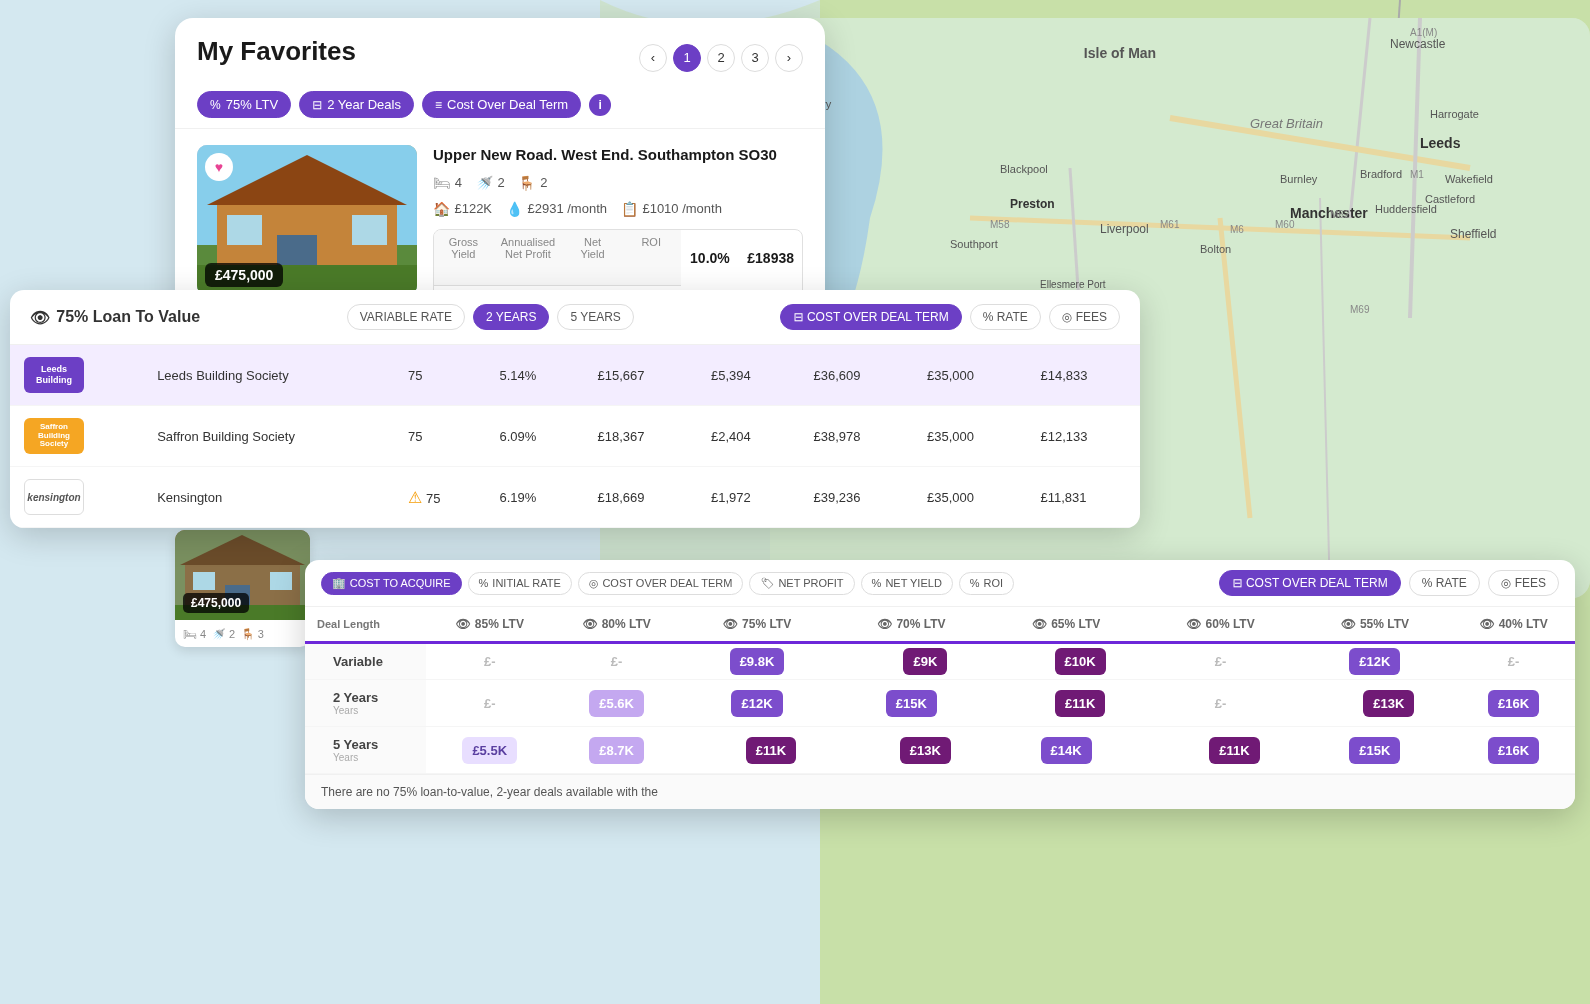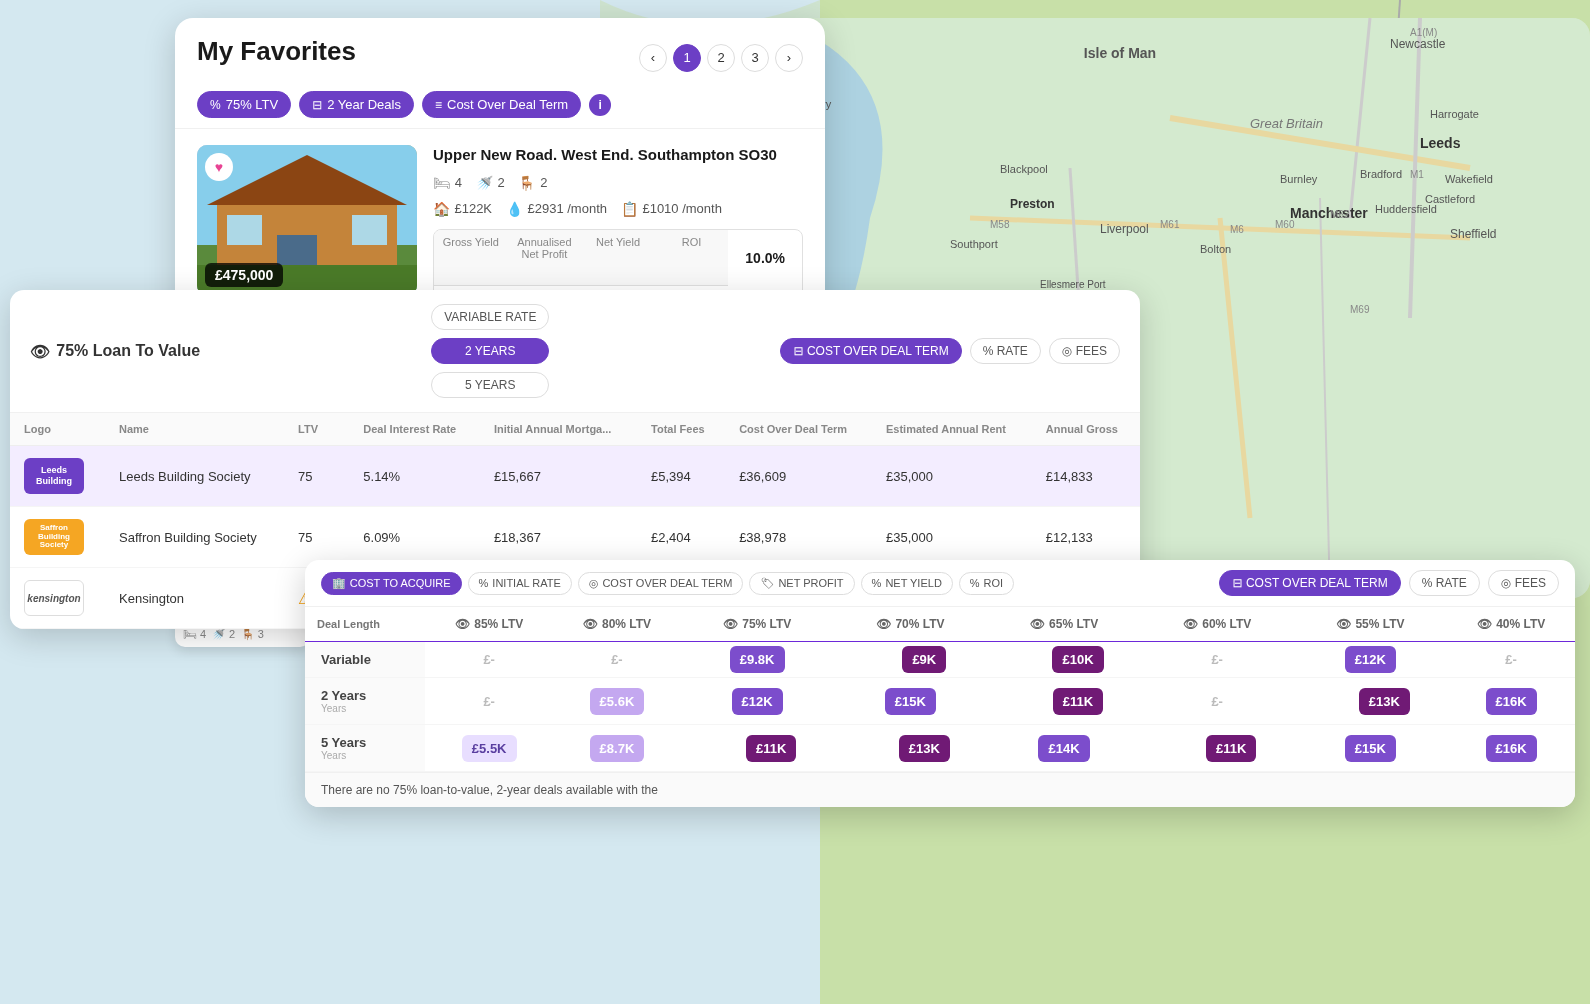--- a/index.html
+++ b/index.html
@@ -168,21 +168,21 @@
     }
 
     .financial-item {
       display: flex;
       align-items: center;
       gap: 4px;
     }
 
     .yield-table {
       display: grid;
-      grid-template-columns: repeat(5, 1fr);
+      grid-template-columns: repeat(6, 1fr);
       border: 1px solid #e0e0e0;
       border-radius: 8px;
       overflow: hidden;
       font-size: 12px;
     }
 
     .yield-header {
       background: #f8f8f8;
       padding: 6px 8px;
       color: #888;
@@ -249,21 +249,20 @@
       font-weight: 600;
       color: #333;
       display: flex;
       align-items: center;
       gap: 6px;
     }
 
     .mortgage-filters {
       display: flex;
       gap: 8px;
-      flex-direction: column;
     }
 
     .mort-filter {
       padding: 5px 12px;
       border-radius: 20px;
       border: 1.5px solid #ddd;
       font-size: 12px;
       font-weight: 500;
       cursor: pointer;
       color: #555;
@@ -392,27 +391,27 @@
       border-collapse: collapse;
       font-size: 13px;
     }
 
     .deal-table th {
       padding: 10px 12px;
       text-align: center;
       font-size: 11px;
       font-weight: 600;
       color: #777;
-      border-bottom: 1px solid #6d28d9;
+      border-bottom: 3px solid #6d28d9;
     }
 
     .deal-table th.left { text-align: left; }
 
     .deal-table td {
-      padding: 10px 16px;
+      padding: 10px 28px;
       text-align: center;
       border-bottom: 1px solid #f5f5f5;
     }
 
     .deal-table td.row-label {
       text-align: left;
       font-weight: 600;
       color: #444;
       background: #fafafa;
     }
@@ -670,31 +669,20 @@
       </button>
       <button class="mort-filter">
         <span>◎</span>
         <span>FEES</span>
       </button>
     </div>
   </div>
 
   <table class="mortgage-table">
     <thead>
-      <tr>
-        <th>Logo</th>
-        <th>Name</th>
-        <th>LTV</th>
-        <th>Deal Interest Rate</th>
-        <th>Initial Annual Mortga...</th>
-        <th>Total Fees</th>
-        <th>Cost Over Deal Term</th>
-        <th>Estimated Annual Rent</th>
-        <th>Annual Gross</th>
-      </tr>
     </thead>
     <tbody>
 
       <tr class="highlighted">
         <td>
           <div class="lender-logo leeds-logo">
             <span style="font-size:9px; font-weight:800; line-height:1.2;">Leeds<br>Building</span>
           </div>
         </td>
         <td>Leeds Building Society</td>

